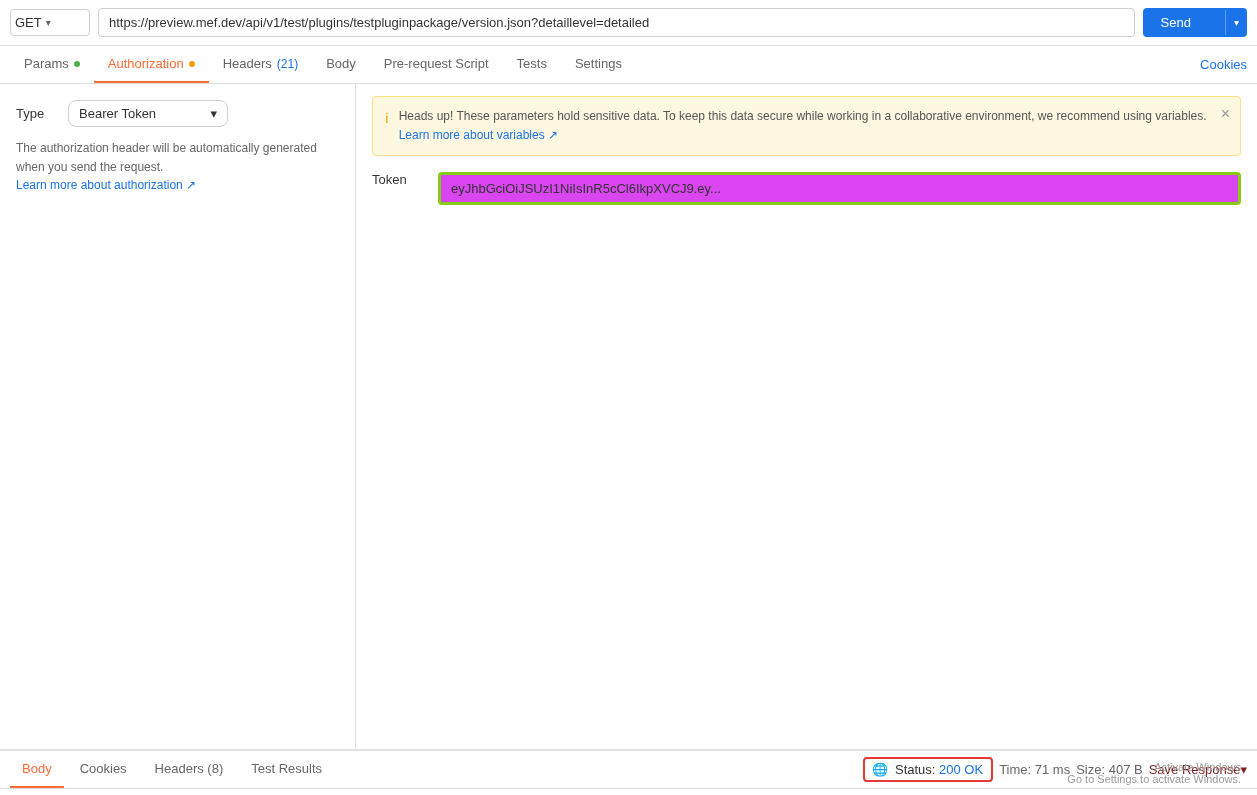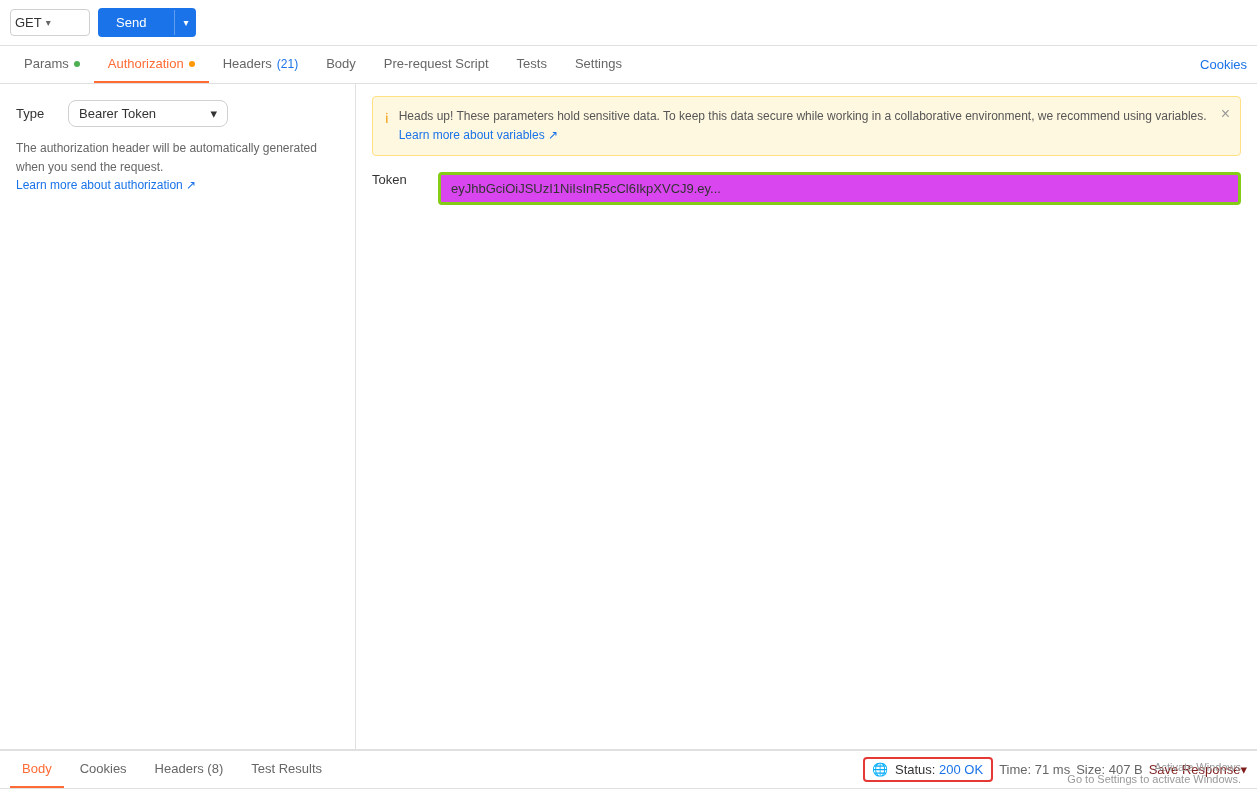--- a/index.html
+++ b/index.html
@@ -16,21 +16,21 @@
       border: 1px solid #d0d0d0; border-radius: 4px;
       padding: 5px 4px; cursor: pointer; min-width: 80px;
       font-size: 13px; font-weight: 500; color: #333;
     }
     .method-select .chevron { color: #666; font-size: 10px; }
     .url-input {
       flex: 1; border: 1px solid #d0d0d0; border-radius: 4px;
       padding: 6px 10px; font-size: 13px; color: #333; outline: none;
     }
     .send-btn {
-      display: flex; align-items: center; gap: 10px;
+      display: flex; align-items: center; gap: 16px;
       background: #1a73e8; color: #fff; border: none; border-radius: 4px;
       cursor: pointer; font-size: 13px; font-weight: 500;
     }
     .send-btn-main { padding: 7px 18px; }
     .send-btn-arrow { padding: 7px 8px; border-left: 1px solid rgba(255,255,255,0.3); font-size: 10px; }
 
     
     .tabs-row {
       display: flex; align-items: center; padding: 0 10px;
       border-bottom: 1px solid #e0e0e0; background: #fff; text-align: right;
@@ -131,20 +131,21 @@
     }
   </style>
 </head>
 <body>
 
 <div class="url-bar">
   <div class="method-select">
     <span>GET</span>
     <span class="chevron">▾</span>
   </div>
+  <input class="url-input" value="https://preview.mef.dev/api/v1/test/plugins/testpluginpackage/version.json?detaillevel=detailed" style="">
   <div class="send-btn">
     <span class="send-btn-main">Send</span>
     <span class="send-btn-arrow">▾</span>
   </div>
 </div>
 
 <div class="tabs-row">
   <div class="tab">
     <span>Params</span>
     <span class="dot dot-green"></span>

